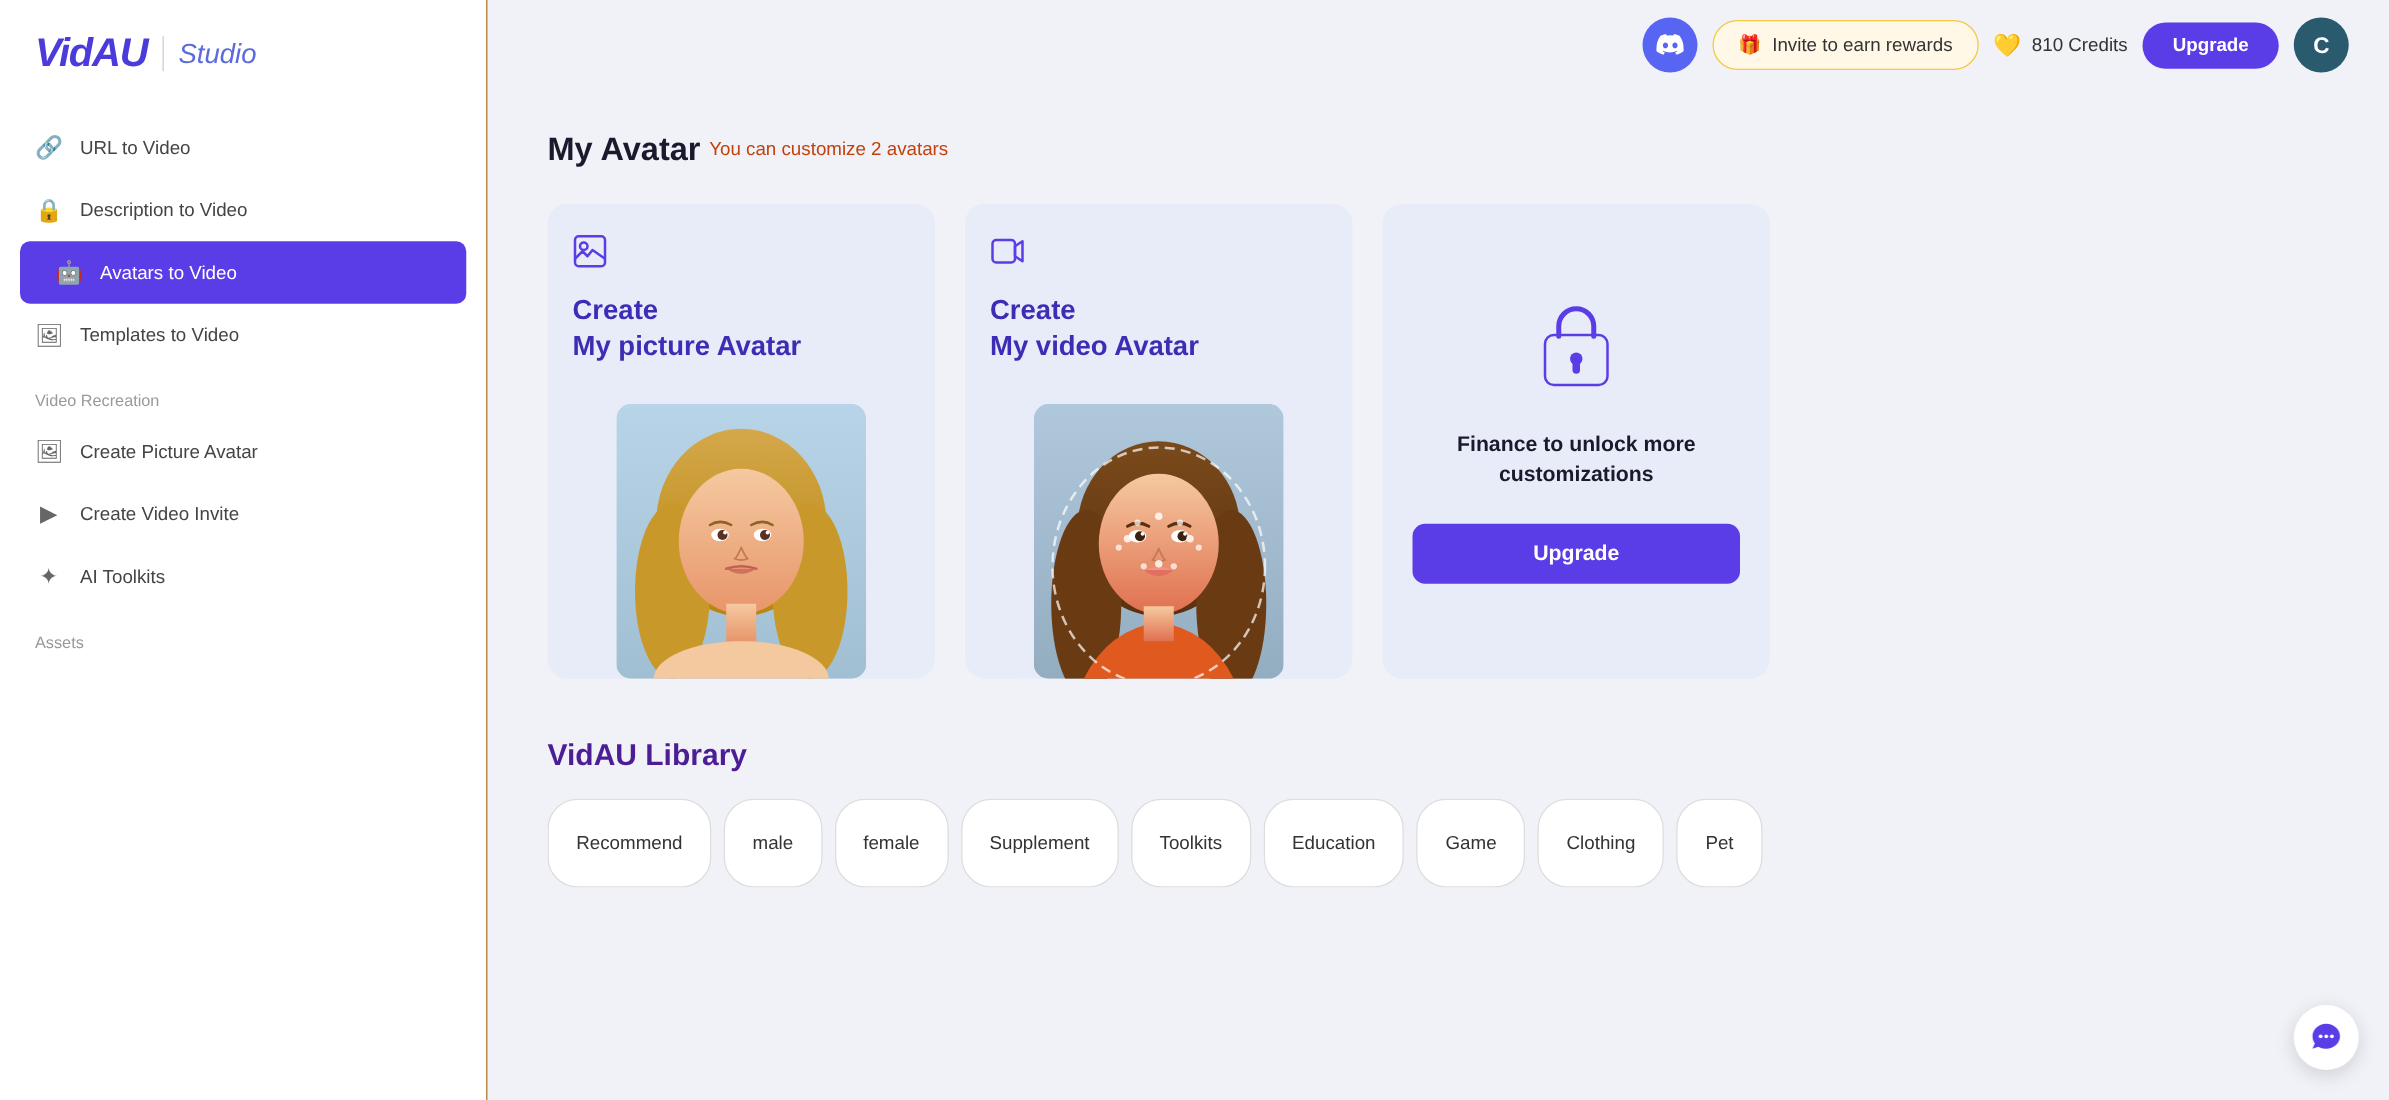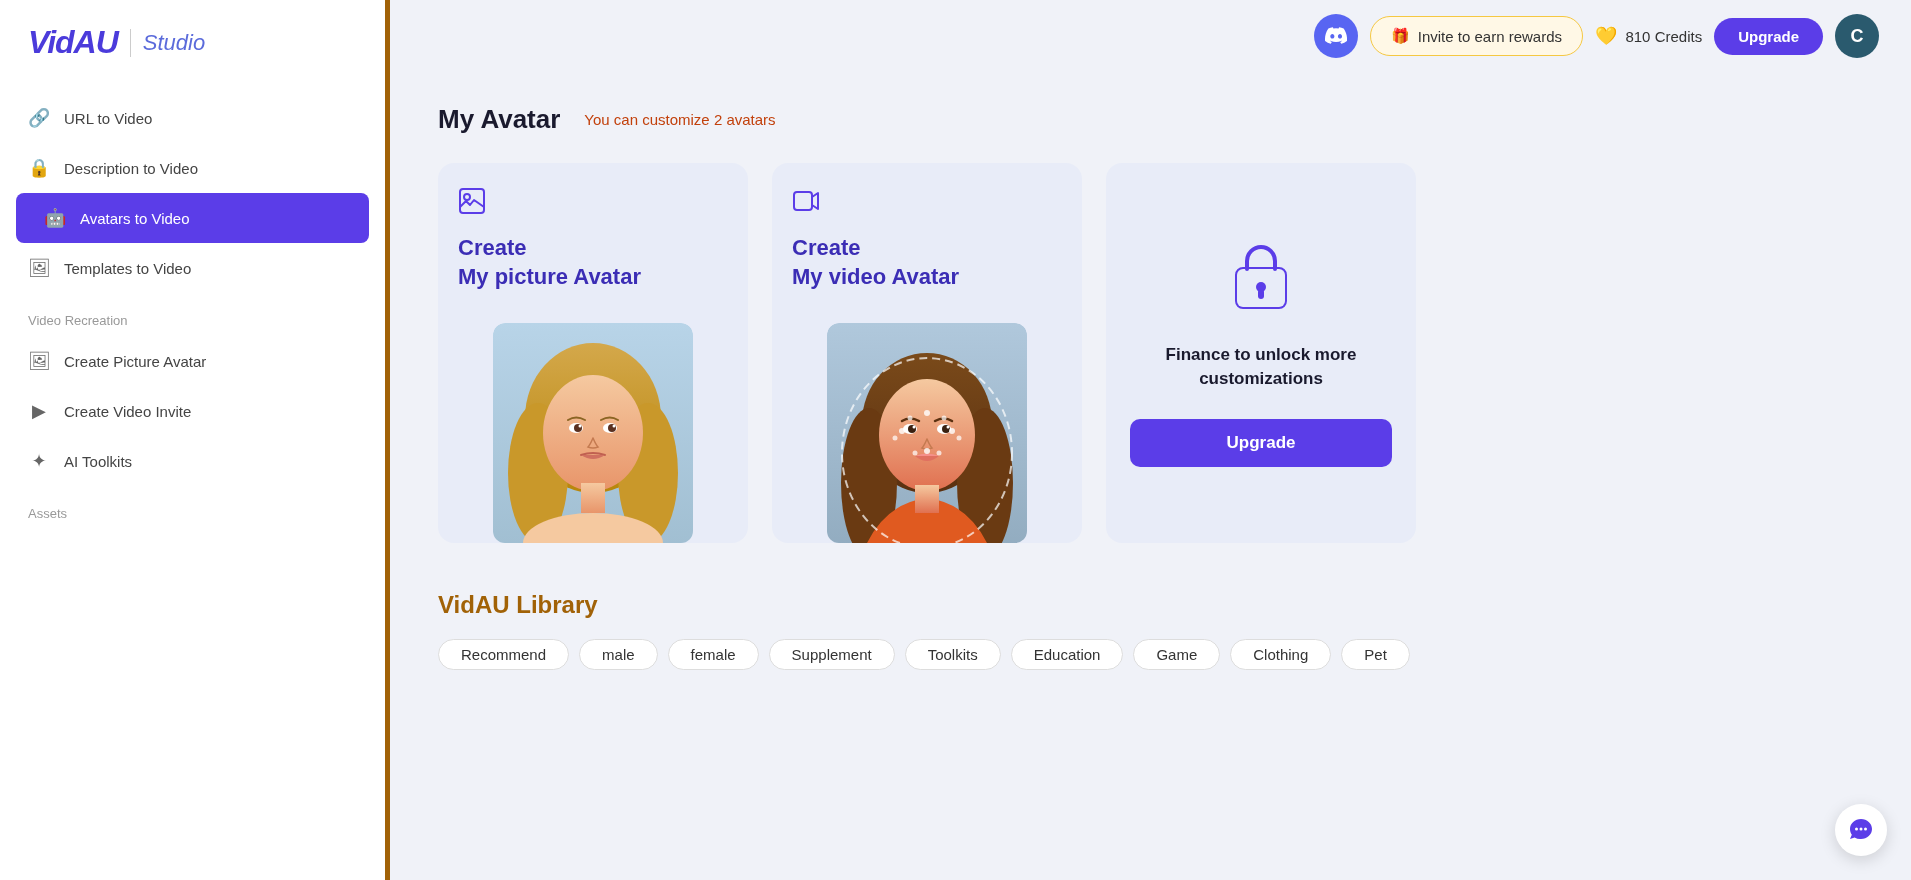--- a/index.html
+++ b/index.html
@@ -13,21 +13,21 @@
     }
 
     
     .sidebar {
       width: 390px;
       background: #ffffff;
       padding: 24px 0;
       display: flex;
       flex-direction: column;
       flex-shrink: 0;
-      border-right: 5px solid #a16207;
+      border-right: 1px solid #a16207;
     }
 
     .logo-area {
       display: flex;
       align-items: center;
       padding: 0 28px 32px 28px;
       gap: 12px;
     }
 
     .logo-text {
@@ -171,21 +171,21 @@
     .content {
       flex: 1;
       padding: 32px 48px;
       overflow-y: auto;
       background: #f0f2f8;
     }
 
     .page-title-row {
       display: flex;
       align-items: center;
-      gap: 24px;
+      gap: 7px;
       margin-bottom: 28px;
     }
 
     .page-title {
       font-size: 26px;
       font-weight: 700;
       color: #1a1a2e;
     }
 
     .subtitle {
@@ -282,36 +282,36 @@
       font-size: 17px;
       font-weight: 600;
       cursor: pointer;
       width: 100%;
     }
 
     
     .library-title {
       font-size: 24px;
       font-weight: 700;
-      color: #a16207;
+      color: #4c1d95;
       margin-bottom: 20px;
     }
 
     .library-filters {
       display: flex;
       gap: 10px;
       flex-wrap: nowrap;
       overflow-x: auto;
     }
 
     .filter-chip {
       background: white;
       border: 1.5px solid #ddd;
       border-radius: 24px;
-      padding: 6px 22px;
+      padding: 26px 22px;
       font-size: 15px;
       color: #333;
       cursor: pointer;
       white-space: nowrap;
       flex-shrink: 0;
     }
 
     
     .chat-bubble {
       position: fixed;

